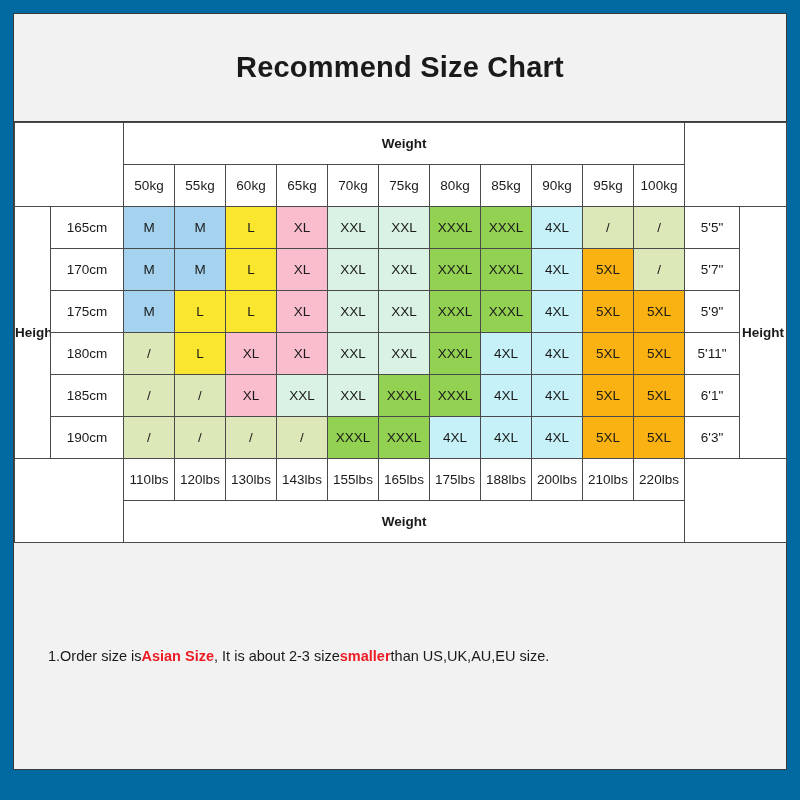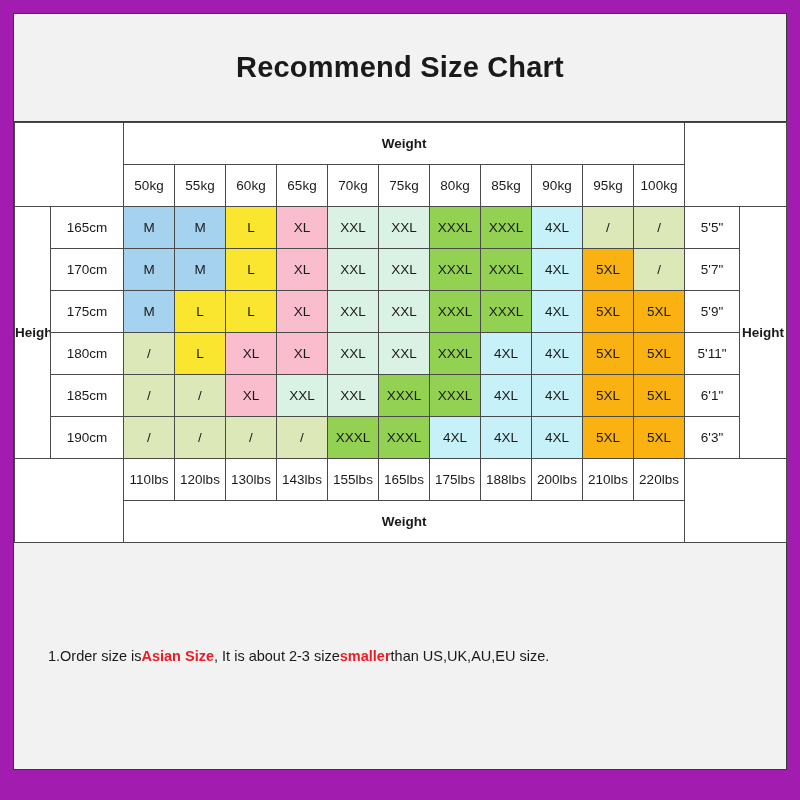--- a/index.html
+++ b/index.html
@@ -7,21 +7,21 @@
     padding: 0;
     background: #ffffff;
     width: 800px;
     height: 800px;
     font-family: "Liberation Sans", sans-serif;
   }
   #root {
     width: 800px;
     height: 800px;
     position: relative;
-    background: #a21caf;
+    background: #0369a1;
     box-sizing: border-box;
   }
   .chart-box {
     position: absolute;
     left: 13px;
     top: 13px;
     width: 774px;
     height: 757px;
     border: 1.5px solid #3a3a3a;
     box-sizing: border-box;

